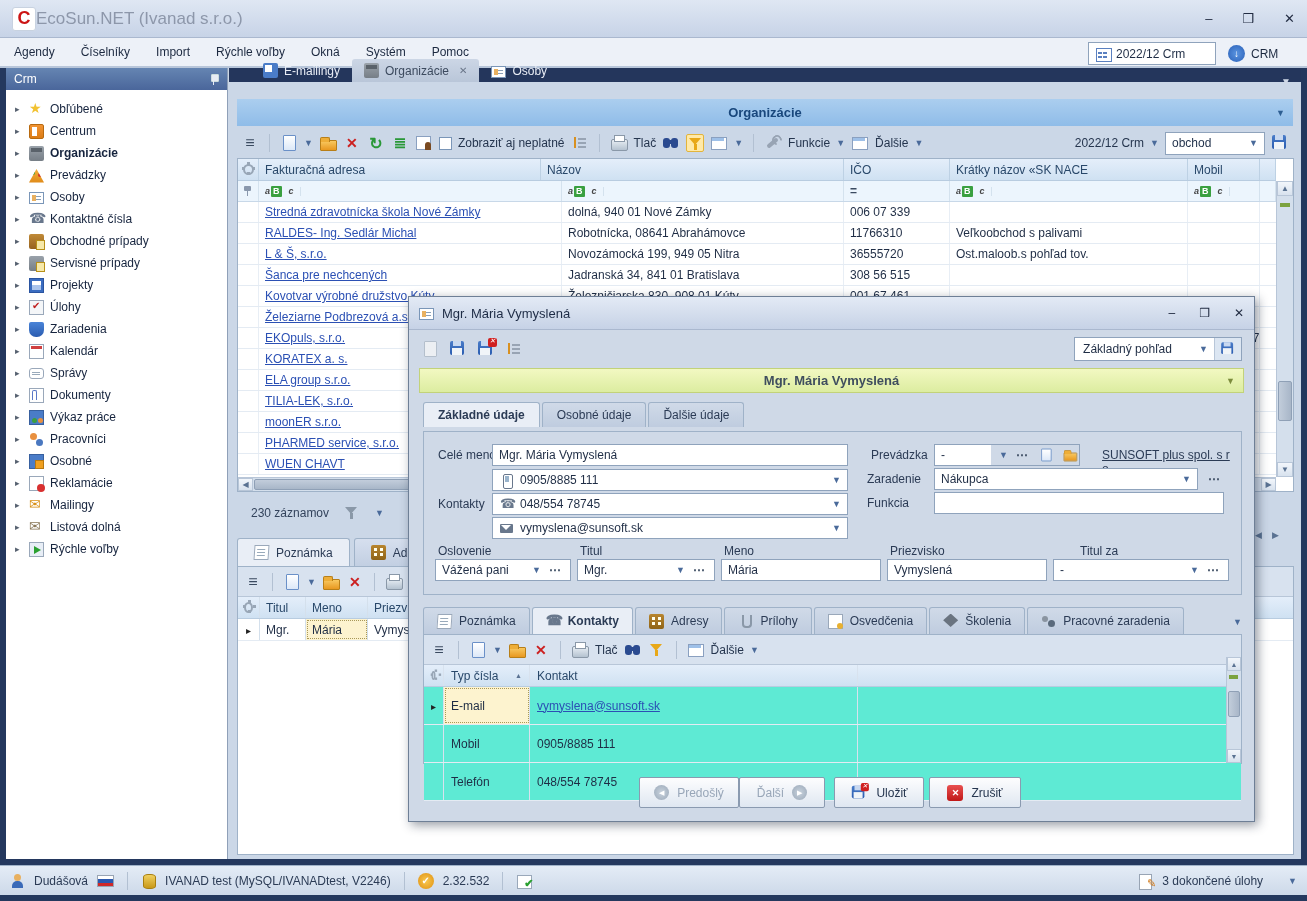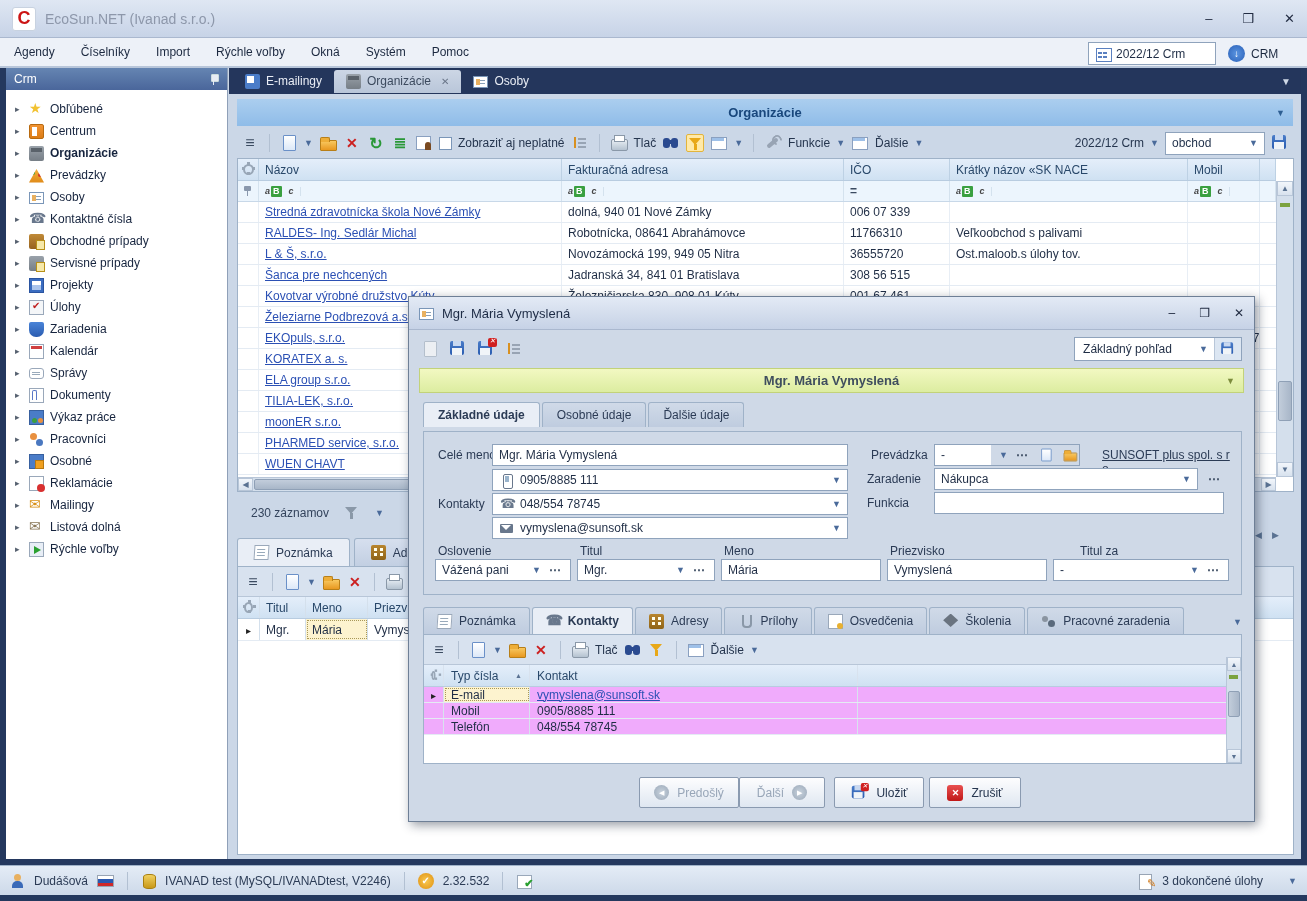--- a/index.html
+++ b/index.html
@@ -4,21 +4,21 @@
 <style>
 *{box-sizing:border-box;margin:0;padding:0}
 body{font-family:"Liberation Sans",sans-serif;background:#666}
 .app{position:relative;width:1307px;height:901px;background:#cbd7e7;overflow:hidden;font-size:12px;color:#1f2d45}
 .link{color:#2b50b4;text-decoration:underline;cursor:pointer}
 .sep{width:1px;height:18px;background:#b2c0d2;margin:0 4px}
 .arw{color:#4a6a9a;font-size:9px}
 
 .titlebar{position:absolute;left:0;top:0;width:1307px;height:38px;background:linear-gradient(#dfe7f3,#c7d3e7);border-bottom:1px solid #aab8cf;display:flex;align-items:center;padding:0 12px}
 .logo{width:24px;height:24px;background:#fff;border-radius:3px;color:#cc1414;font-weight:bold;font-size:18px;display:flex;align-items:center;justify-content:center;border:1px solid #c8d2e0}
-.title{color:#8d97aa;font-size:14px;margin-left:9px}
+.title{color:#8d97aa;font-size:17px;}
 .winbtns{margin-left:auto;display:flex;gap:30px;color:#222c42;font-size:13px}
 .winbtns span{cursor:pointer}
 .menubar{position:absolute;left:0;top:38px;width:1307px;height:30px;background:#edf1f8;border-bottom:2px solid #b8c6da;display:flex;align-items:center;padding:0 14px;gap:26px;color:#1c2940}
 .menubar .mitem{cursor:pointer}
 .periodbox{position:absolute;left:1088px;top:42px;width:128px;height:23px;background:#fff;border:1px solid #8fa3bc;display:flex;align-items:center;gap:6px;padding:0 6px}
 .crmbtn{position:absolute;left:1228px;top:42px;height:23px;display:flex;align-items:center;gap:6px;color:#1c2940;cursor:pointer}
 
 .frameL{position:absolute;left:0;top:68px;width:6px;bottom:6px;background:#24385e}
 .frameR{position:absolute;right:0;top:68px;width:6px;bottom:6px;background:#24385e}
 .frameB1{position:absolute;left:0;top:859px;width:1307px;height:6px;background:#24385e}
@@ -142,21 +142,21 @@
 .eq::before{content:"=";font-weight:bold;color:#3a4a60;font-size:12px}
 .rowmark::before{content:"▸";color:#222;font-size:10px}
 
 .ic-mob::before{content:"";position:absolute;left:4px;top:1px;width:8px;height:13px;border:1px solid #68778c;border-radius:2px;background:#fff}
 .ic-mob::after{content:"";position:absolute;left:6px;top:3px;width:4px;height:6px;background:#9ab4cc}
 .ic-tel::before{content:"☎";color:#68778c;font-size:13px;left:1px;top:-1px}
 .ic-mail::before{content:"";position:absolute;left:1px;top:3px;width:13px;height:9px;background:#68778c;border-radius:1px}
 .ic-mail::after{content:"";position:absolute;left:2px;top:4px;border-left:5.5px solid transparent;border-right:5.5px solid transparent;border-top:5px solid #fff}
 
 .content{position:absolute;left:229px;top:68px;width:1072px;bottom:42px;background:#cbd7e7}
-.tabstrip{height:26px;background:#24365c;display:flex;align-items:center;padding-left:4px;position:relative}
+.tabstrip{height:14px;background:#24365c;display:flex;align-items:flex-end;padding-left:22px;position:relative}
 .tab{height:23px;display:flex;align-items:center;gap:6px;padding:0 12px;color:#e9edf5;cursor:pointer;font-size:12px}
 .tab.active{background:linear-gradient(#ccd6e5,#b9c6d9);color:#3c4a5e;border-radius:3px 3px 0 0}
 .tab-close{display:none;color:#6a7689;font-size:10px;margin-left:4px}
 .tab.active .tab-close{display:inline}
 .strip-arw{position:absolute;right:10px;top:8px;color:#cfd8e6;font-size:10px;cursor:pointer}
 
 .ptitle{position:absolute;left:8px;top:31px;width:1056px;height:27px;background:linear-gradient(#abceef,#8fbce8);display:flex;align-items:center;justify-content:center;color:#19477c;font-weight:bold;font-size:13px}
 .ptitle .arw{position:absolute;right:8px;color:#2d5e92}
 .toolbar{position:absolute;left:8px;top:60px;width:1056px;height:30px;display:flex;align-items:center;gap:6px;padding:0 4px;color:#25354e}
 .cb{width:13px;height:13px;background:#fff;border:1px solid #7a96b8;flex:none}
@@ -214,21 +214,21 @@
 .fld{position:absolute;height:22px;background:#fff;border:1px solid #8fa3bc;display:flex;align-items:center;padding:0 6px;gap:6px}
 .fld .arw{margin-left:auto}
 .dots{color:#3a4a60;font-weight:bold;letter-spacing:1px;cursor:pointer;padding:0 2px}
 .stabs{position:absolute;left:14px;top:310px;display:flex;gap:2px;width:819px}
 .stab{height:27px;display:flex;align-items:center;gap:7px;padding:0 13px;background:linear-gradient(#d0dae8,#bfccdf);border:1px solid #9fb2c8;border-bottom:none;border-radius:3px 3px 0 0;cursor:pointer;color:#2b3b55}
 .stab.active{background:#e9eef6;font-weight:bold}
 .stabs .arw{margin-left:auto;margin-top:10px;cursor:pointer}
 .sbox{position:absolute;left:14px;top:337px;width:819px;height:130px;border:1px solid #9fb2c8;background:#fff}
 .sbox .btool{height:30px}
 .cghead{height:22px;background:linear-gradient(#e4eefa,#cfe1f2);border-bottom:1px solid #b8cce0;color:#29486a;display:flex}
-.cgrow{height:16px;display:flex;border-bottom:1px solid #e4ebf3;background:#f0abfc}
+.cgrow{height:38px;display:flex;border-bottom:1px solid #e4ebf3;background:#5eead4}
 .cc{padding:0 7px;display:flex;align-items:center;border-right:1px solid #d8e2ee;overflow:hidden;white-space:nowrap}
 .cc0{width:20px;justify-content:center}.cc1{width:86px}.cc2{width:328px}.ccf{flex:1;border-right:none}
 .cgrow .cc1.selcell{background:#fdf3cf}
 .sortasc::after{content:"▲";font-size:7px;color:#5a7292;margin-left:auto;padding-left:8px}
 .cvscroll{position:absolute;right:0;top:22px;bottom:0;width:15px;background:#d4dfec;border-left:1px solid #b8c6d8}
 .cvscroll .up,.cvscroll .dn{position:absolute;left:0;width:100%;height:14px;display:flex;align-items:center;justify-content:center;color:#5a7292;font-size:7px;background:linear-gradient(#f2f6fb,#d8e2ee);border:1px solid #b8c6d8}
 .cvscroll .up{top:0}.cvscroll .dn{bottom:0}
 .cvscroll .mark{position:absolute;left:2px;top:18px;width:9px;height:4px;background:#7ba23f}
 .cvscroll .thumb{position:absolute;left:1px;top:34px;width:12px;height:26px;background:linear-gradient(90deg,#c2cddb,#a8b6c8);border:1px solid #8fa0b6;border-radius:2px}
 .dbuttons{position:absolute;left:0;top:480px;width:100%;height:34px}
@@ -455,22 +455,22 @@
       </span>
       <span class="tbi ic-floppy"></span>
     </div>
 
     <div class="grid">
       <div class="rows-wrap">
         <div class="ghead">
           <div class="c c0">
               <span class="ic-gear"></span>
             </div>
+          <div class="c c2">Fakturačná adresa</div>
           <div class="c c1">Názov</div>
-          <div class="c c2">Fakturačná adresa</div>
           <div class="c c3">IČO</div>
           <div class="c c4">Krátky názov «SK NACE</div>
           <div class="c c5">Mobil</div>
           <div class="c c6"></div>
         </div>
         <div class="gfilter">
           <div class="c c0">
               <span class="pinf"></span>
             </div>
           <div class="c c1">
@@ -528,21 +528,21 @@
             <div class="c c5"></div>
             <div class="c c6"></div>
           </div>
           <div class="trow">
             <div class="c c0"></div>
             <div class="c c1">
               <span class="link">L &amp; Š, s.r.o.</span>
             </div>
             <div class="c c2">Novozámocká 199, 949 05 Nitra</div>
             <div class="c c3">36555720</div>
-            <div class="c c4">Ost.maloob.s úlohy tov.</div>
+            <div class="c c4">Ost.maloob.s pohľad tov.</div>
             <div class="c c5"></div>
             <div class="c c6"></div>
           </div>
           <div class="trow">
             <div class="c c0"></div>
             <div class="c c1">
               <span class="link">Šanca pre nechcených</span>
             </div>
             <div class="c c2">Jadranská 34, 841 01 Bratislava</div>
             <div class="c c3">308 56 515</div>

